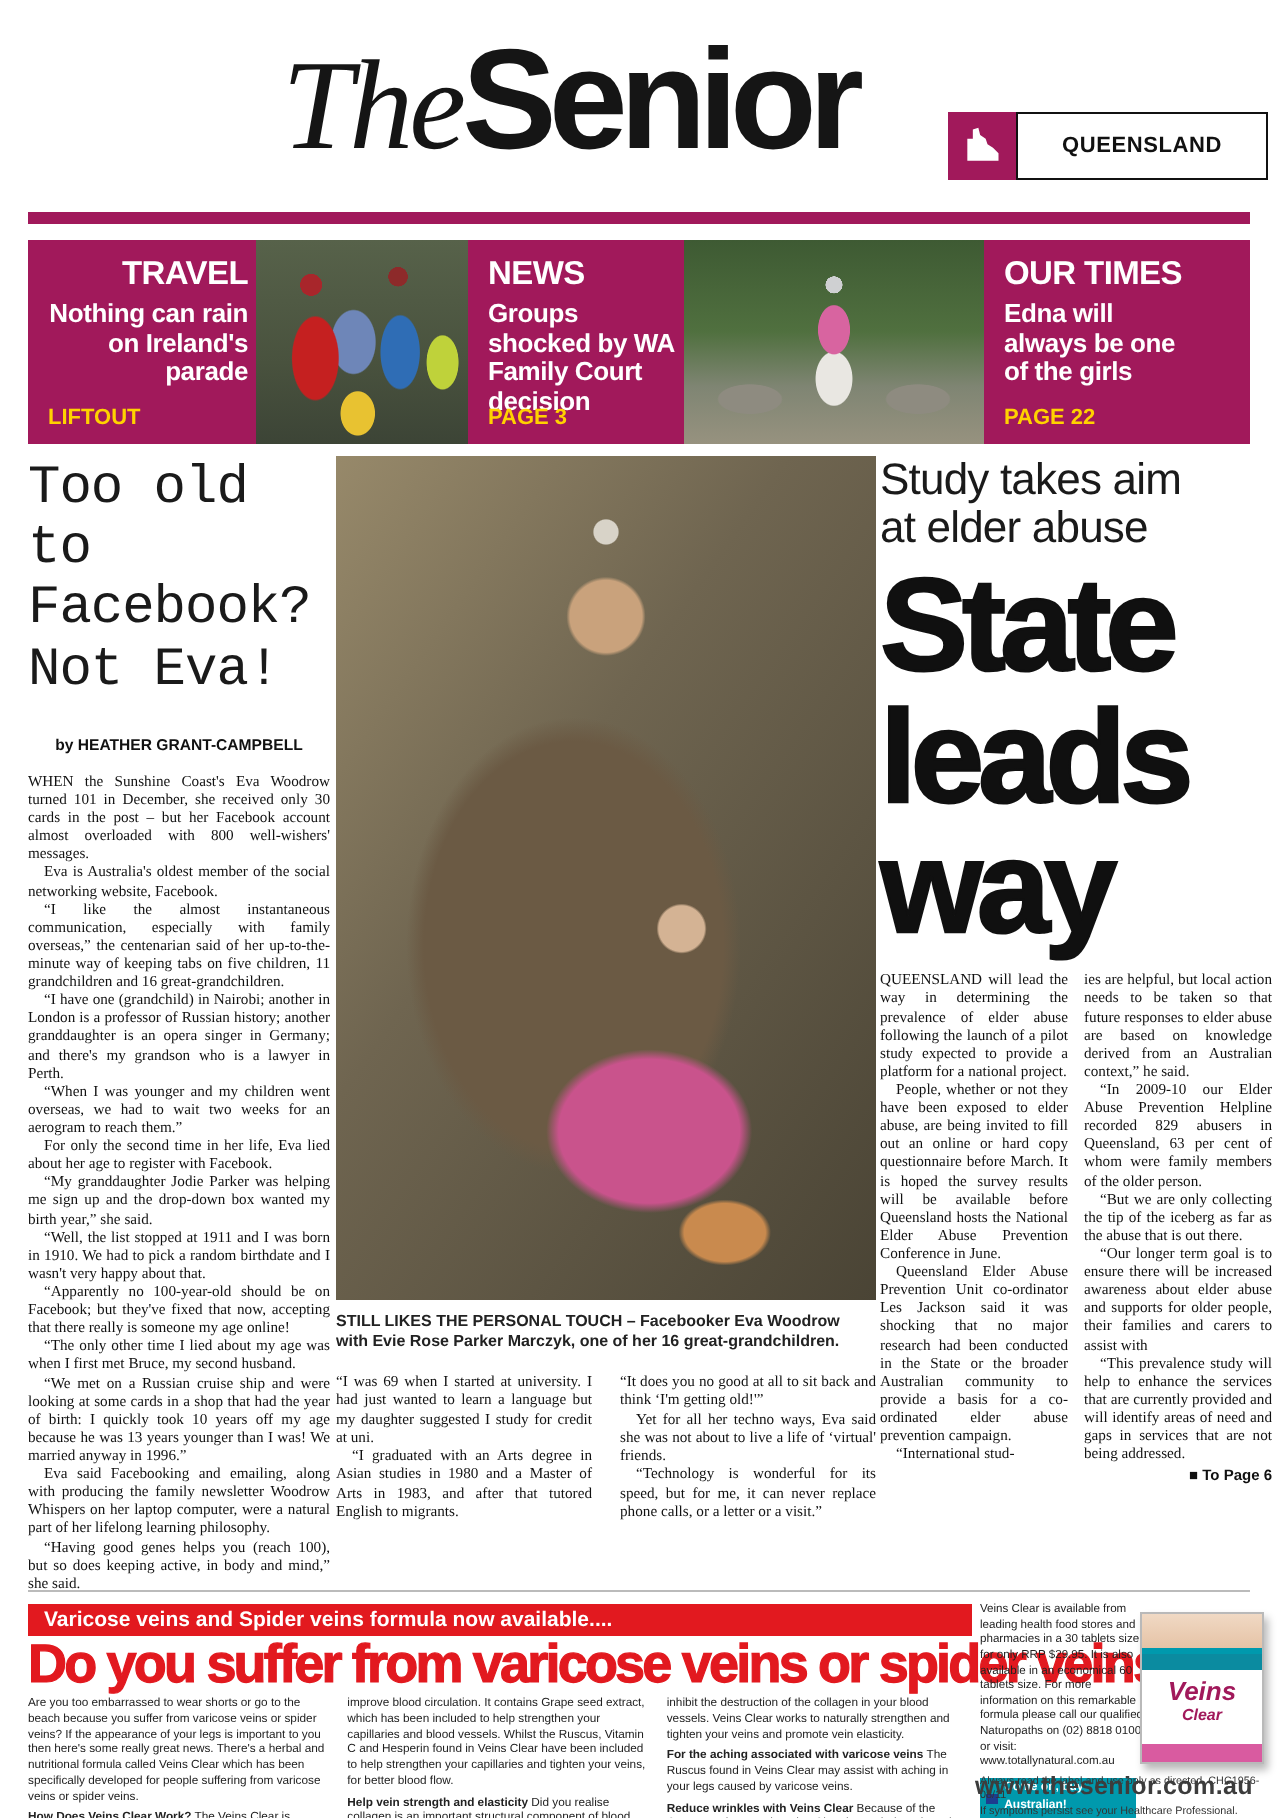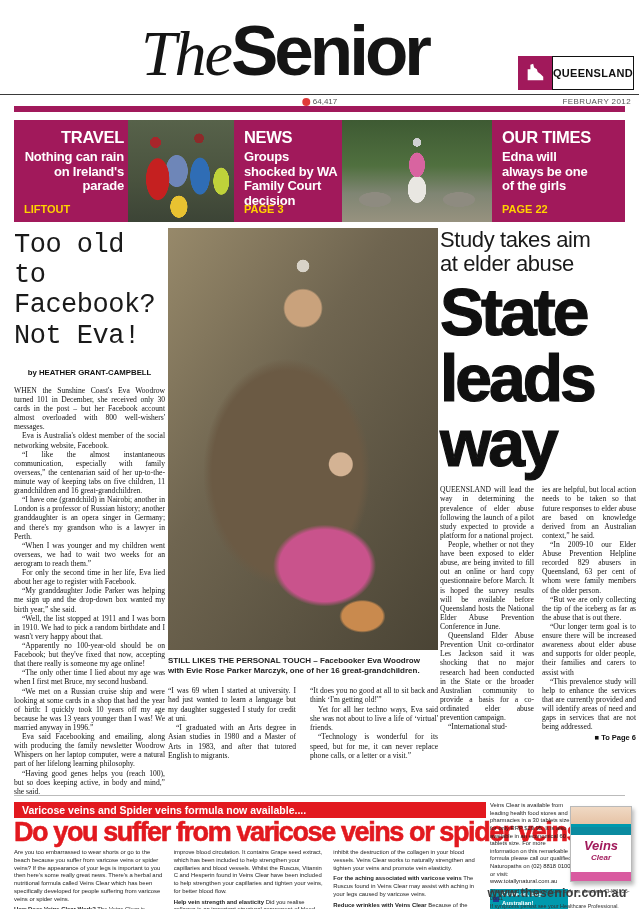--- a/index.html
+++ b/index.html
@@ -14,21 +14,21 @@
   #page{position:relative;width:639px;height:909px;background:#fff;overflow:hidden;
         font-family:"Liberation Serif",serif;color:var(--ink);}
 
   
   .masthead-title{position:absolute;top:10px;left:0;right:70px;text-align:center;white-space:nowrap;}
   .the{font:italic 400 64px "Liberation Serif",serif;color:#151515;letter-spacing:-2px;}
   .senior{font:700 71px "Liberation Sans",sans-serif;color:#151515;letter-spacing:-4px;}
   .edition-badge{position:absolute;top:56px;right:5px;display:flex;height:34px;}
   .map-square{width:34px;height:34px;background:var(--magenta);display:flex;align-items:center;justify-content:center;}
   .edition-label{height:34px;border:1.5px solid #111;background:#fff;display:flex;align-items:center;
-                 padding:0 0;font:700 11px "Liberation Sans",sans-serif;letter-spacing:0.3px;}
+                 padding:0 22px;font:700 11px "Liberation Sans",sans-serif;letter-spacing:0.3px;}
   .rule-row{position:absolute;top:94px;left:0;right:0;border-top:1.5px solid #3a3a3a;height:12px;}
   .circulation{position:absolute;top:2px;left:50%;transform:translateX(-50%);
                display:flex;align-items:center;gap:3px;font:8px "Liberation Sans",sans-serif;color:#555;}
   .cab-dot{width:8px;height:8px;border-radius:50%;background:#E03A3A;display:inline-block;}
   .issue-date{position:absolute;top:2px;right:8px;font:8px "Liberation Sans",sans-serif;color:#555;letter-spacing:0.4px;}
   .magenta-bar{position:absolute;top:106px;left:14px;right:14px;height:6px;background:var(--magenta);}
 
   
   .teaser-strip{position:absolute;top:120px;left:14px;right:14px;height:102px;background:var(--magenta);
                 display:flex;overflow:hidden;}
@@ -135,27 +135,20 @@
     <div class="edition-badge">
       <div class="map-square">
         <svg width="22" height="22" viewBox="0 0 24 24">
             <path d="M7 3 L10 2 L11 6 L14 8 L15 11 L18 13 L21 16 L21 20 L4 20 L4 8 L7 8 Z" fill="#fff"></path>
           </svg>
       </div>
       <div class="edition-label">QUEENSLAND</div>
     </div>
   </header>
 
-  <div class="rule-row">
-    <div class="circulation">
-      <span class="cab-dot"></span>
-      <span>64,417</span>
-    </div>
-    <div class="issue-date">FEBRUARY 2012</div>
-  </div>
   <div class="magenta-bar"></div>
 
   <div class="teaser-strip">
     <div class="teaser t-travel">
       <div class="t-section">TRAVEL</div>
       <div class="t-headline">Nothing can rain on Ireland's parade</div>
       <div class="t-ref">LIFTOUT</div>
     </div>
     <div class="tphoto photo-parade"></div>
     <div class="teaser t-news">

